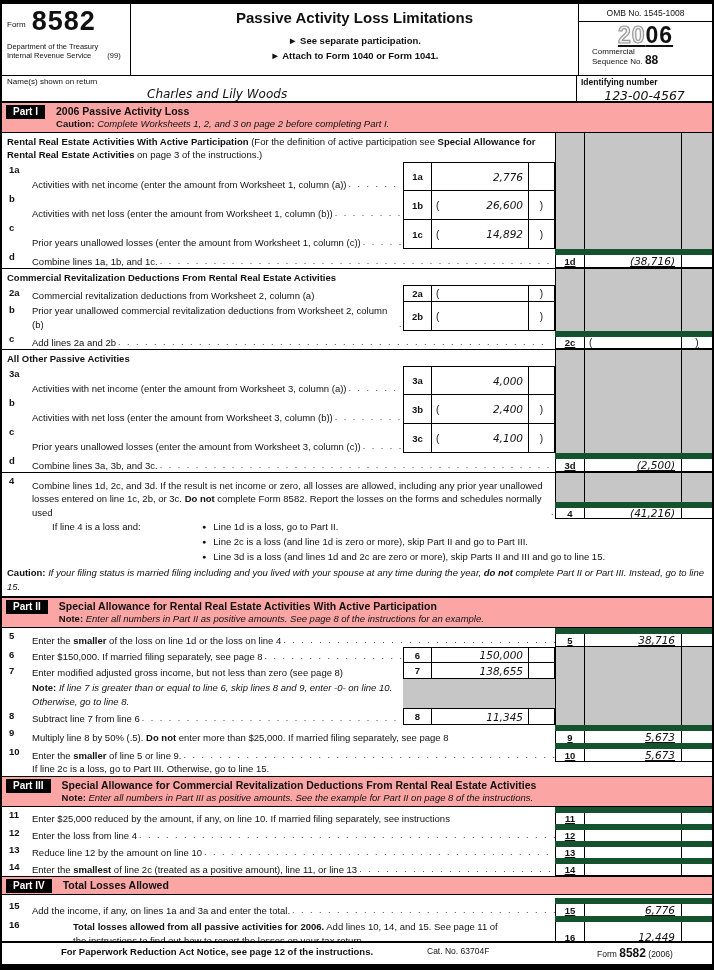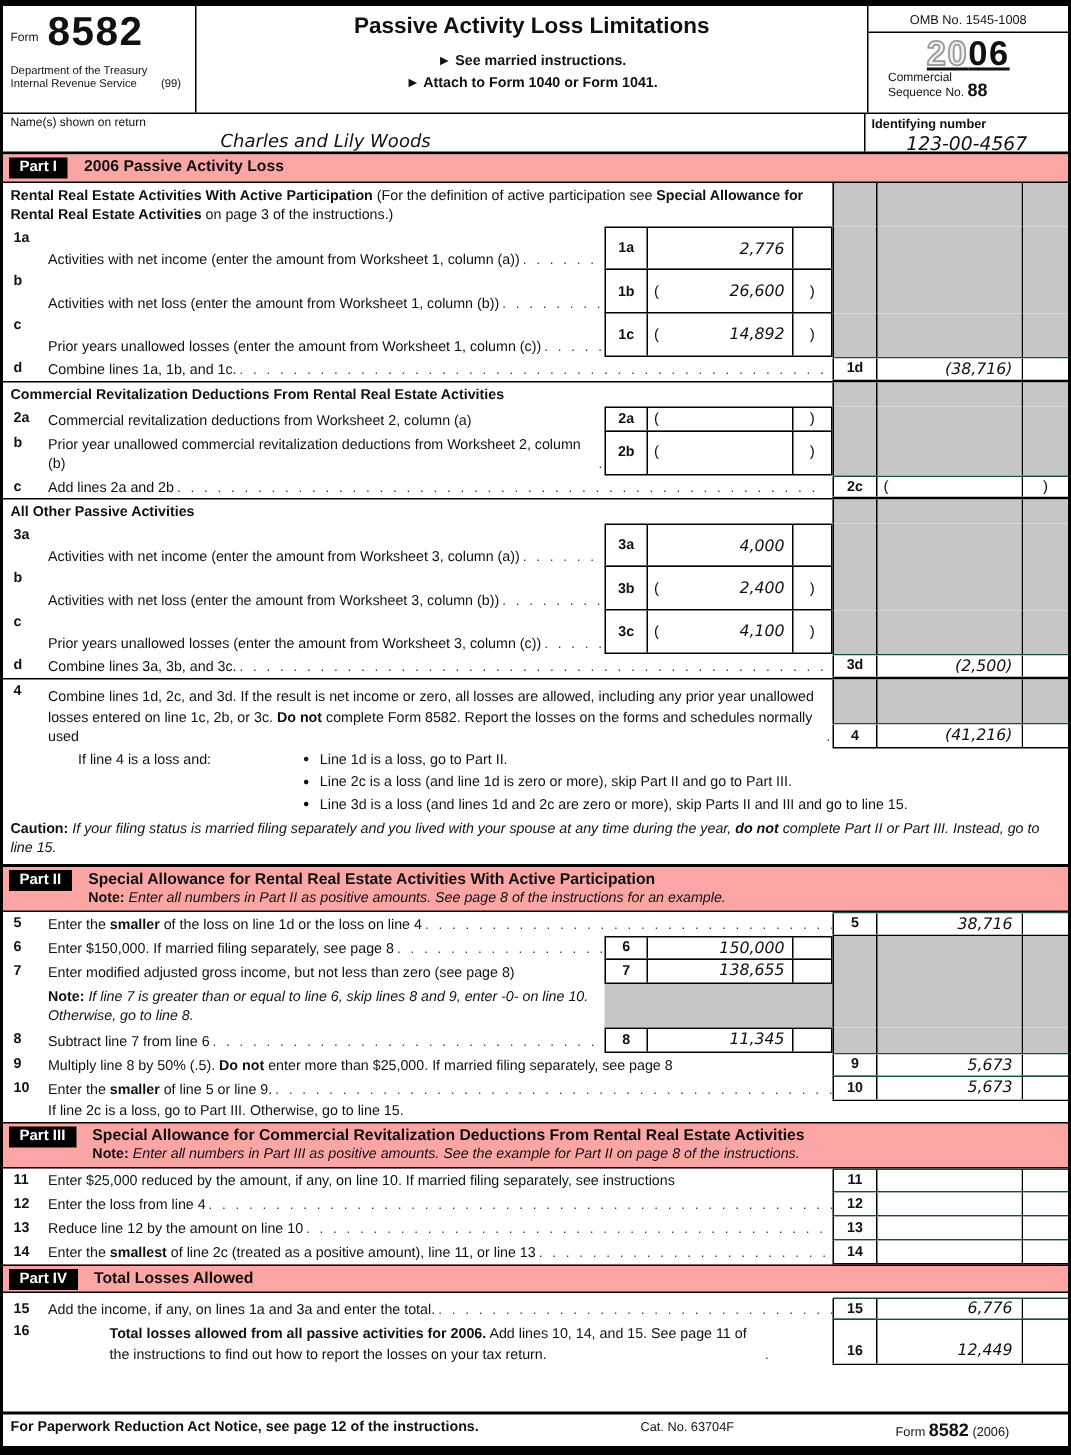--- a/index.html
+++ b/index.html
@@ -71,21 +71,21 @@
   .hwv { font-family:"DejaVu Sans", sans-serif; font-style:italic; font-size:10.5px; }
 
   
   .strip { width:157px; flex:none; display:flex; }
   .strip > div { border-left:1px solid #000; }
   .sn { width:29px; flex:none; font-weight:bold; font-size:9.5px; display:flex; align-items:center; justify-content:center; }
   .sa { width:97px; flex:none; display:flex; align-items:center; justify-content:flex-end; padding-right:6px; position:relative; }
   .sa .open { position:absolute; left:4px; font-size:10px; }
   .sc { flex:1; display:flex; align-items:center; justify-content:center; font-size:10px; }
   .strip.shaded > div { background:#c6c6c6; }
-  .strip.boxed { border-top:1px solid #14532d; border-bottom:1px solid #000; }
+  .strip.boxed { border-top:6px solid #14532d; border-bottom:1px solid #000;text-decoration:underline; }
   .strip.boxed > div { background:#fff; }
   .strip.mt { margin-top:-1px; }
   .strip.tall > .sn, .strip.tall > .sa { align-items:flex-end; padding-bottom:3px; }
   .strip4 { width:157px; flex:none; display:flex; flex-direction:column; }
   .strip4 .strip { width:100%; }
   .strip4 .shaded { flex:1; }
   .strip4 .boxed { height:17px; }
 
   .rule-b { border-bottom:1px solid #000; }
 
@@ -98,21 +98,21 @@
 
   .followup { font-size:9.5px; padding:1px 0 2px 30px; }
 
   
   .h16 { min-height:16px; } .h17 { min-height:17px; }
   .h27 { min-height:27px; } .h29 { min-height:29px; } .h30 { min-height:30px;gap:41px; }
   .h44 { min-height:46px; }
 
   
   .footer { position:absolute; left:0; right:0; bottom:0; border-top:2px solid #000; display:flex; align-items:flex-start; padding:3px 5px 4px; background:#fff; font-size:9.5px; }
-  .foot-notice { font-weight:bold; flex:1; }
+  .foot-notice { font-weight:bold; flex:1;text-align:center; }
   .foot-cat { font-size:8.5px; width:170px; }
   .foot-form { width:110px; text-align:left; font-size:8.5px; }
   .foot-form .fn { font-size:12px; font-weight:bold; }
 </style>
 </head>
 <body>
 
 <div class="page">
 
   <div class="hdr">
@@ -124,21 +124,21 @@
       <div class="agency">
         <span>Department of the Treasury</span><br>
         <span>Internal Revenue Service</span>
         <span class="code">(99)</span>
       </div>
     </div>
     <div class="hdr-c">
       <div class="title">Passive Activity Loss Limitations</div>
       <div class="sub1">
         <span class="arrow">►</span>
-        <span>See married instructions.</span>
+        <span>See separate participation.</span>
       </div>
       <div class="sub2">
         <span class="arrow">►</span>
         <span>Attach to Form 1040 or Form 1041.</span>
       </div>
     </div>
     <div class="hdr-r">
       <div class="omb">OMB No. 1545-1008</div>
       <div class="year">
         <span class="o">20</span><span>06</span>
@@ -158,20 +158,23 @@
     <div class="nr-r">
       <div class="id-lbl">Identifying number</div>
       <div class="hw id-val">123-00-4567</div>
     </div>
   </div>
 
   <div class="partbar" style="border-bottom-width:1px">
     <span class="chip">Part I</span>
     <div class="pb-body">
       <div class="pb-title">2006 Passive Activity Loss</div>
+      <div class="pb-note">
+        <span class="b">Caution:</span><span class="i"> Complete Worksheets 1, 2, and 3 on page 2 before completing Part I.</span>
+      </div>
     </div>
   </div>
 
   <div class="row h27">
     <div class="desc sechead">
       <span><span class="b">Rental Real Estate Activities With Active Participation</span><span> (For the definition of active participation see </span><span class="b">Special Allowance for Rental Real Estate Activities</span><span> on page 3 of the instructions.)</span></span>
     </div>
     <div class="strip shaded">
         <div class="sn"></div>
         <div class="sa"></div>
@@ -433,21 +436,21 @@
   <div class="if4">
     <div class="if4-intro">If line 4 is a loss and:</div>
     <div class="if4-list">
       <div><span class="bullet">●</span><span>Line 1d is a loss, go to Part II.</span></div>
       <div><span class="bullet">●</span><span>Line 2c is a loss (and line 1d is zero or more), skip Part II and go to Part III.</span></div>
       <div><span class="bullet">●</span><span>Line 3d is a loss (and lines 1d and 2c are zero or more), skip Parts II and III and go to line 15.</span></div>
     </div>
   </div>
 
   <div class="caut">
-    <span class="b">Caution:</span><span class="i"> If your filing status is married filing separately and you lived with your spouse at any time during the year, </span><span class="bi">do not</span><span class="i"> complete Part II or Part III. Instead, go to line 15.</span>
+    <span class="b">Caution:</span><span class="i"> If your filing status is married filing including and you lived with your spouse at any time during the year, </span><span class="bi">do not</span><span class="i"> complete Part II or Part III. Instead, go to line 15.</span>
   </div>
 
   <div class="partbar" style="border-top:2px solid #000; border-bottom-width:1px">
     <span class="chip">Part II</span>
     <div class="pb-body">
       <div class="pb-title">Special Allowance for Rental Real Estate Activities With Active Participation</div>
       <div class="pb-note"><span class="b">Note:</span><span class="i"> Enter all numbers in Part II as positive amounts. See page 8 of the instructions for an example.</span></div>
     </div>
   </div>
 

